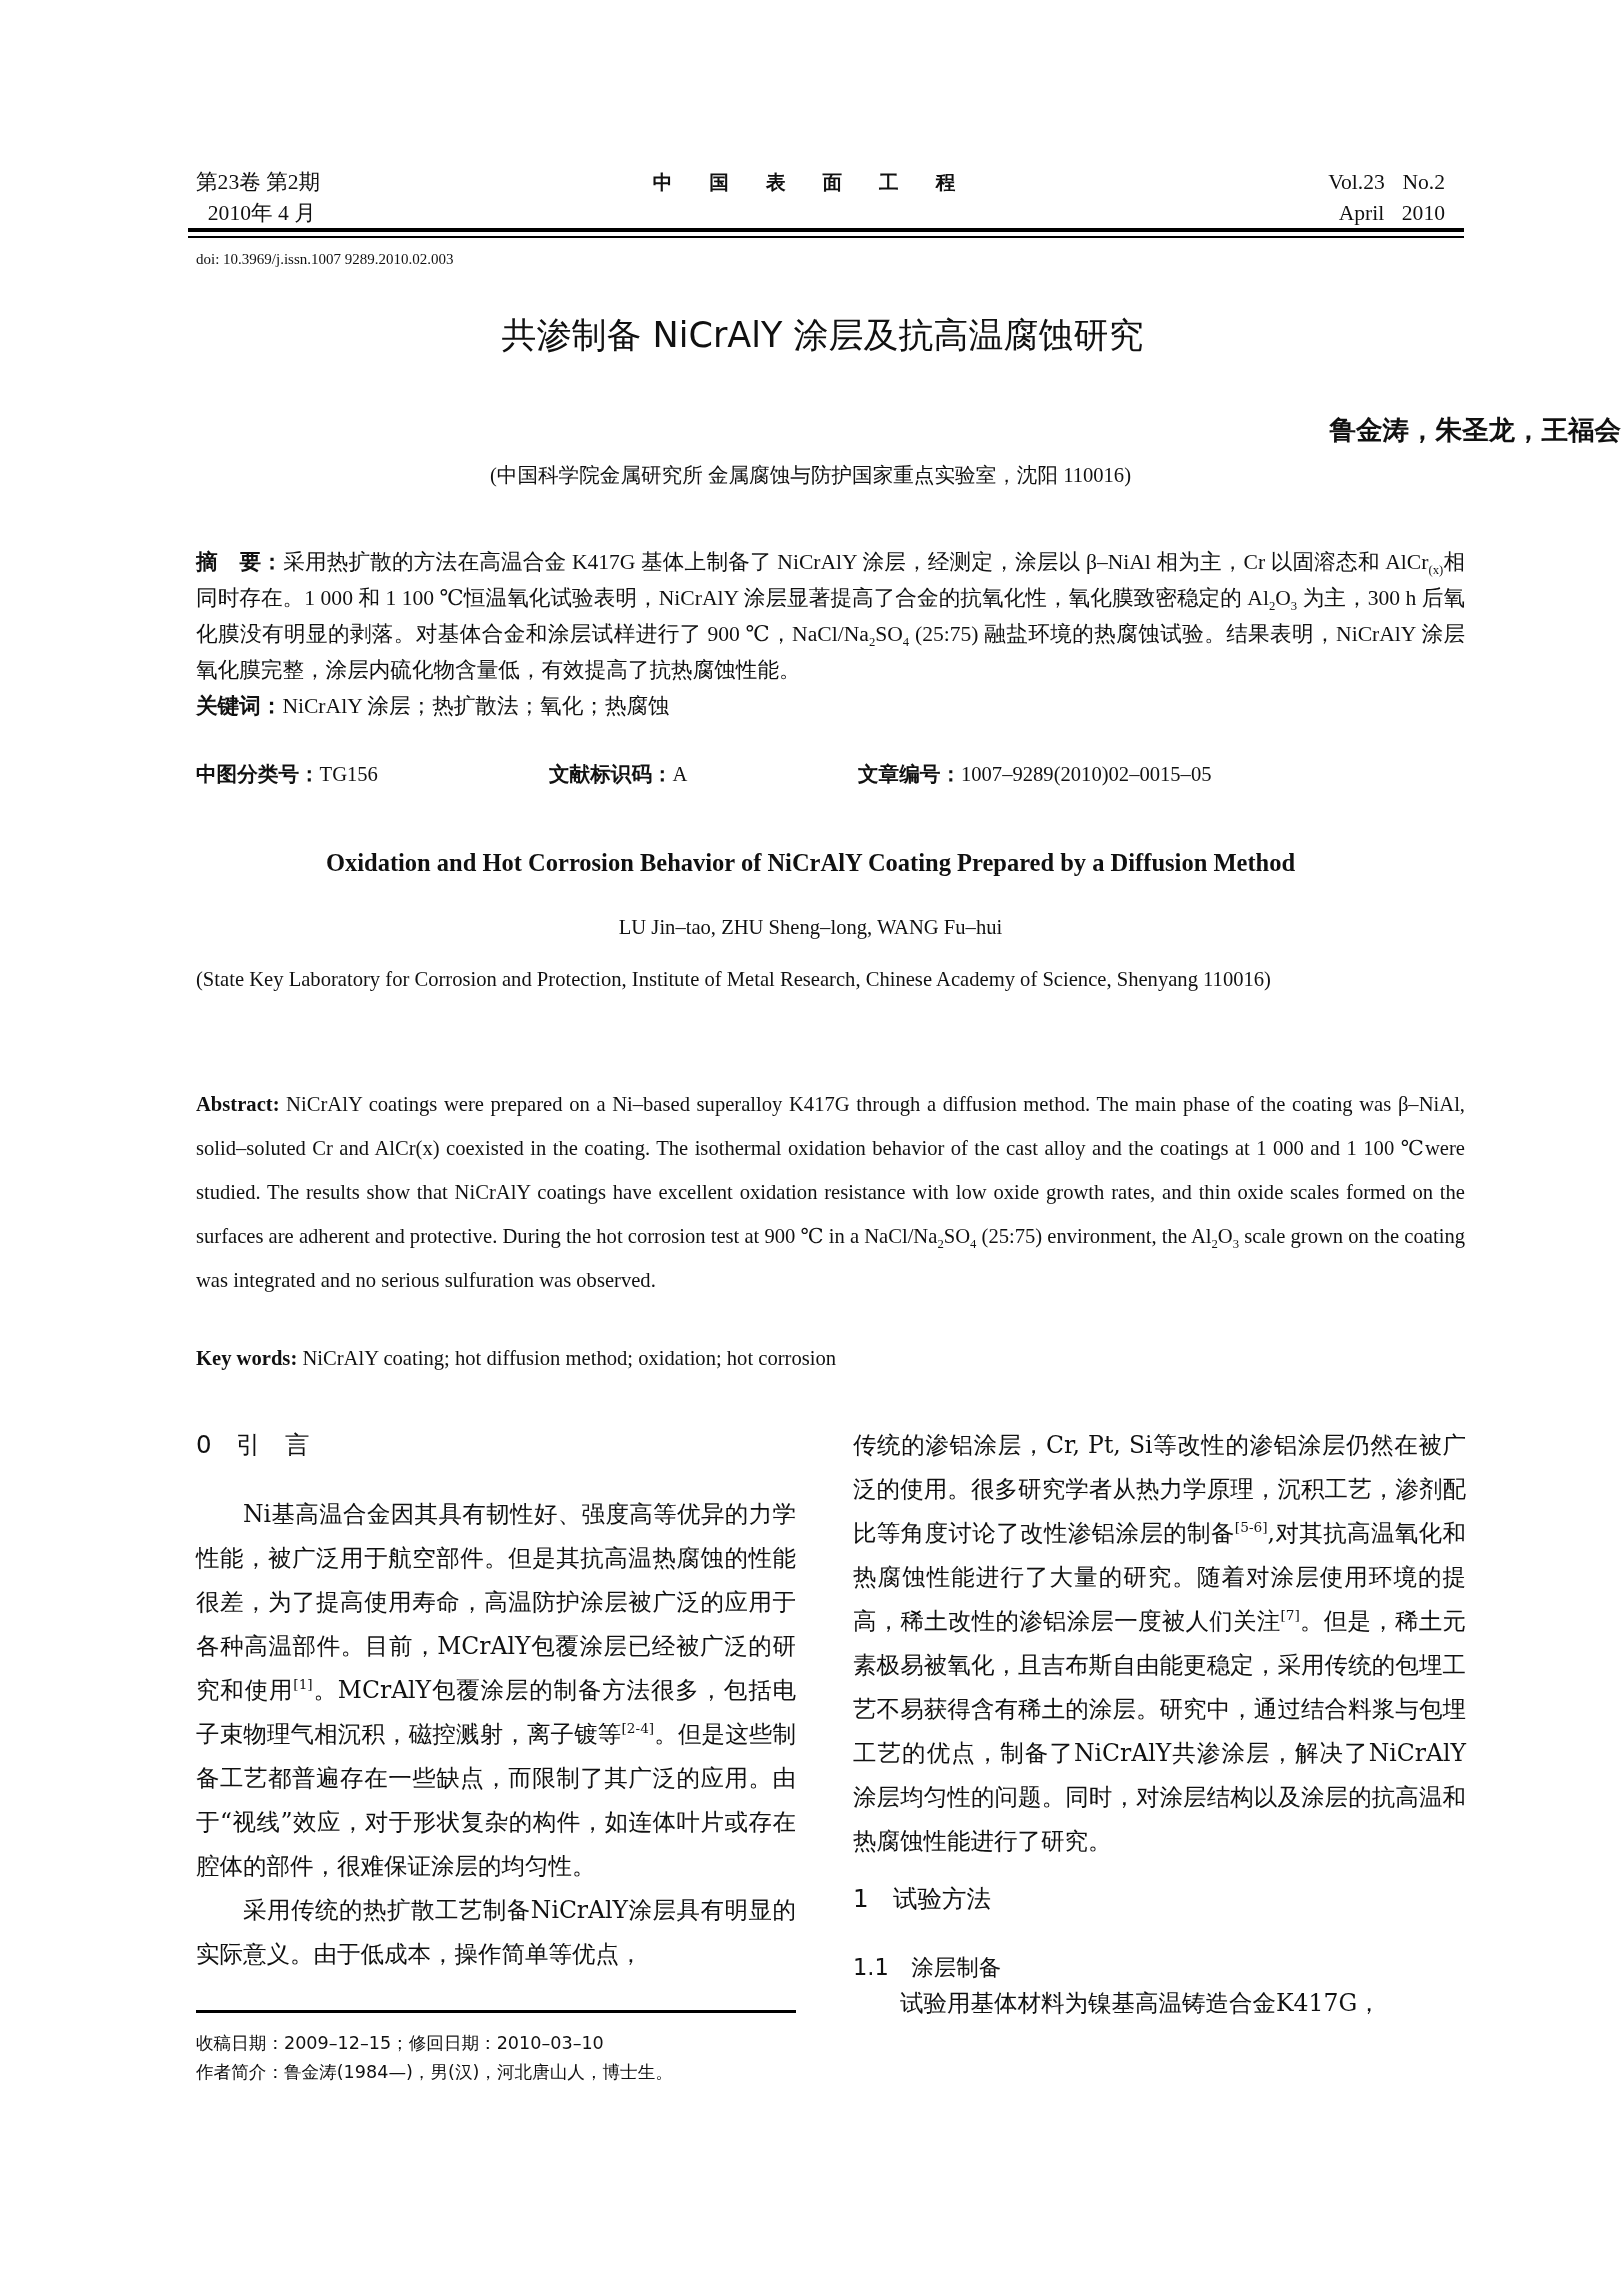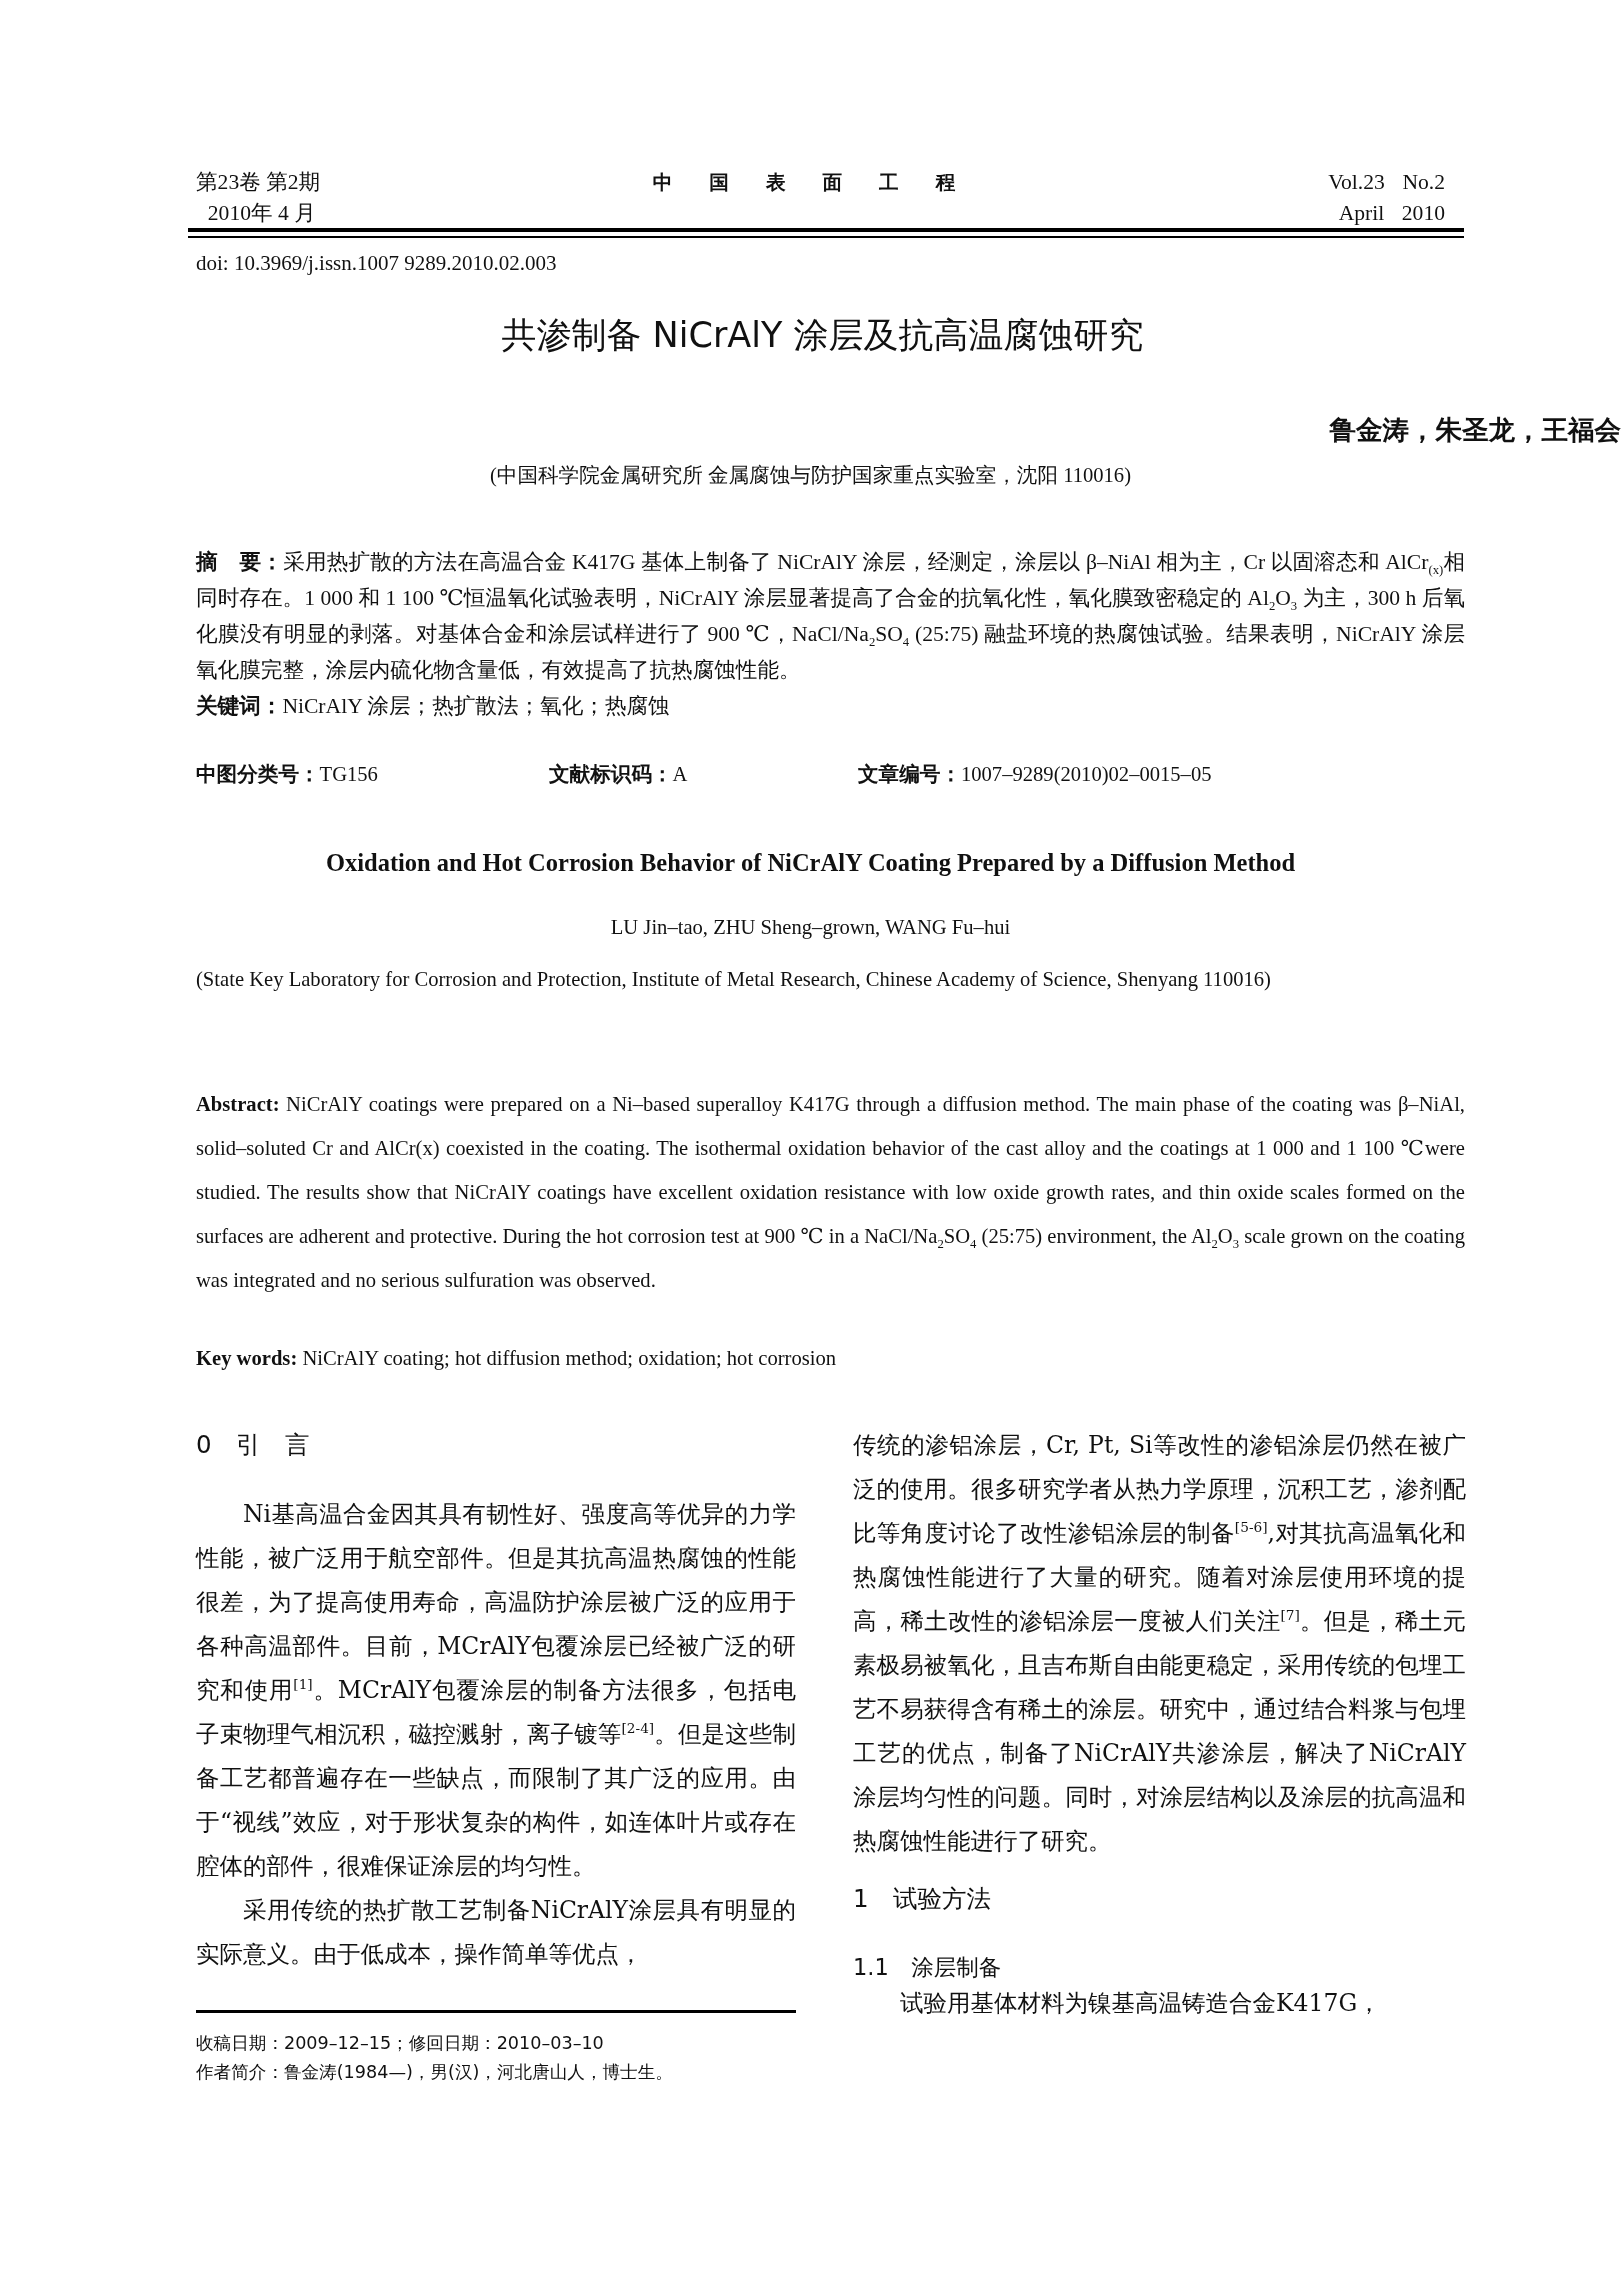--- a/index.html
+++ b/index.html
@@ -6,21 +6,21 @@
   body { width: 1621px; height: 2293px; position: relative; overflow: hidden;
          font-family: "Liberation Serif", "DejaVu Serif", serif; color: #111; }
   .abs { position: absolute; }
   .hdr-left { left: 196px; top: 167px; font-size: 21.6px; line-height: 31px; }
   .hdr-center { left: 549px; width: 510px; top: 167px; text-align: center; font-size: 21.6px; line-height: 31px; }
   .hdr-center .cn { letter-spacing: 37px; font-weight: bold; font-family: "DejaVu Sans", sans-serif; font-size: 19.6px; padding-left: 37px; }
   .hdr-right { right: 176px; top: 167px; text-align: right; font-size: 21.6px; line-height: 31px; }
   .hdr-right span { margin-left: 17.6px; }
   .rule-thick { left: 188px; width: 1276px; top: 228px; height: 3.9px; background: #000; }
   .rule-thin { left: 188px; width: 1276px; top: 236px; height: 2px; background: #000; }
-  .doi { left: 196px; top: 251px; font-size: 21px; }
+  .doi { left: 196px; top: 251px; font-size: 15px; }
   .title-cn { left: 12px; width: 1621px; top: 312px; text-align: center; font-size: 35px; font-family: "DejaVu Sans", sans-serif; }
   .authors-cn { left: 0; width: 1621px; top: 412px; text-align: right; font-size: 26.5px; font-family: "DejaVu Serif", serif; font-weight: bold; }
   .affil-cn { left: 0; width: 1621px; top: 461px; text-align: center; font-size: 20.6px; }
   .abs-cn { left: 196px; width: 1269px; top: 544px; font-size: 21.6px; line-height: 36px; text-align: justify; }
   .lbl { font-family: "DejaVu Sans", sans-serif; font-weight: bold; }
   .meta-row { left: 196px; top: 760px; font-size: 20.6px; }
   .meta-row span.cell { position: absolute; white-space: nowrap; }
   .title-en { left: 0; width: 1621px; top: 849px; text-align: center; font-size: 24.5px; font-weight: bold; }
   .authors-en { left: 0; width: 1621px; top: 916px; text-align: center; font-size: 20.6px; }
   .affil-en { left: 196px; width: 1269px; top: 959px; font-size: 20.6px; line-height: 41px; text-align: justify; }
@@ -65,21 +65,21 @@
   </div>
 </div>
 
 <div class="abs meta-row">
   <span class="cell" style="left:0"><span class="lbl">中图分类号：</span><span>TG156</span></span>
   <span class="cell" style="left:353px"><span class="lbl">文献标识码：</span><span>A</span></span>
   <span class="cell" style="left:662px"><span class="lbl">文章编号：</span><span>1007–9289(2010)02–0015–05</span></span>
 </div>
 
 <div class="abs title-en">Oxidation and Hot Corrosion Behavior of NiCrAlY Coating Prepared by a Diffusion Method</div>
-<div class="abs authors-en">LU Jin–tao, ZHU Sheng–grown, WANG Fu–hui</div>
+<div class="abs authors-en">LU Jin–tao, ZHU Sheng–long, WANG Fu–hui</div>
 <div class="abs affil-en">(State Key Laboratory for Corrosion and Protection, Institute of Metal Research, Chinese Academy of Science, Shenyang 110016)</div>
 
 <div class="abs abs-en">
   <b>Abstract:</b><span> NiCrAlY coatings were prepared on a Ni–based superalloy K417G through a diffusion method. The main phase of the coating was β–NiAl, solid–soluted Cr and AlCr(x) coexisted in the coating. The isothermal oxidation behavior of the cast alloy and the coatings at 1 000 and 1 100 ℃were studied. The results show that NiCrAlY coatings have excellent oxidation resistance with low oxide growth rates, and thin oxide scales formed on the surfaces are adherent and protective. During the hot corrosion test at 900 ℃ in a NaCl/Na</span><sub>2</sub><span>SO</span><sub>4</sub><span> (25:75) environment, the Al</span><sub>2</sub><span>O</span><sub>3</sub><span> scale grown on the coating was integrated and no serious sulfuration was observed.</span>
 </div>
 <div class="abs kw-en">
   <b>Key words:</b><span> NiCrAlY coating; hot diffusion method; oxidation; hot corrosion</span>
 </div>
 
 <div class="abs col col-left">

